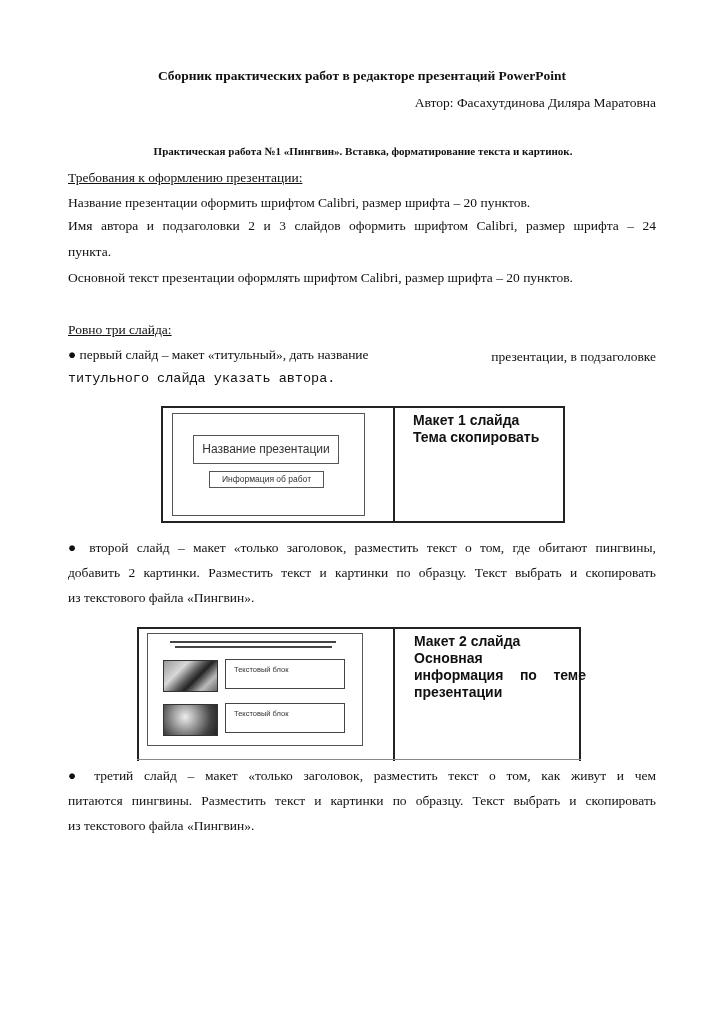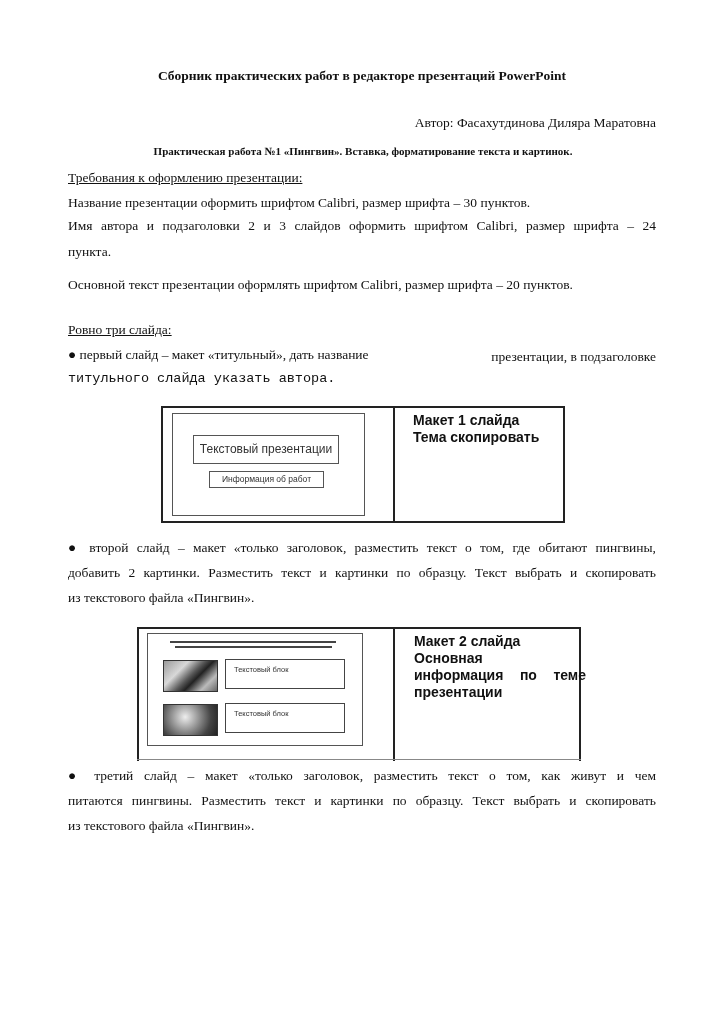--- a/index.html
+++ b/index.html
@@ -1,20 +1,20 @@
 <!DOCTYPE html>
 <html><head>
 <meta charset="utf-8">
 <style>
   html, body { margin: 0; padding: 0; background: #ffffff; }
   body { width: 724px; height: 1024px; position: relative; overflow: hidden;
          font-family: "Liberation Serif", "DejaVu Serif", serif; color: #111; }
   .abs { position: absolute; }
   .title { left: 0; width: 724px; top: 68px; text-align: center; font-weight: bold; font-size: 13.5px; }
-  .author { right: 68px; top: 95px; font-size: 13.5px; margin-top: 20px; }
+  .author { right: 68px; top: 95px; font-size: 13.5px; }
   .work-title { left: 68px; width: 590px; top: 145px; text-align: center; font-weight: bold; font-size: 11px; }
   .u { text-decoration: underline; }
   .line { font-size: 13.5px; left: 68px; width: 588px; white-space: nowrap; }
   .just { text-align: justify; text-align-last: justify; white-space: normal; }
   .box { border: 2px solid #222; background: #fff; }
   .inner { border: 1.5px solid #555; }
   .thin { border: 1.5px solid #444; }
   .sans { font-family: "Liberation Sans", "DejaVu Sans", sans-serif; }
   .lbl { font-family: "Liberation Sans", "DejaVu Sans", sans-serif; font-weight: bold; font-size: 14px; line-height: 17px; color: #111; padding-left: 12px; }
   .pic { background: linear-gradient(135deg,#9a9a9a 0%,#d8d8d8 30%,#555 50%,#222 60%,#bbb 80%,#666 100%); border: 1px solid #333; }
@@ -24,35 +24,35 @@
 <body>
 
 <div>
 
   <div class="abs title">Сборник практических работ в редакторе презентаций PowerPoint</div>
   <div class="abs author">Автор: Фасахутдинова Диляра Маратовна</div>
 
   <div class="abs work-title">Практическая работа №1 «Пингвин». Вставка, форматирование текста и картинок.</div>
 
   <div class="abs line u" style="top:170px; width:auto;">Требования к оформлению презентации:</div>
-  <div class="abs line" style="top:195px;">Название презентации оформить шрифтом Calibri, размер шрифта – 30 пунктов.</div>
+  <div class="abs line" style="top:195px;">Название презентации оформить шрифтом Calibri, размер шрифта – 20 пунктов.</div>
   <div class="abs line just" style="top:218px;">Имя автора и подзаголовки 2 и 3 слайдов оформить шрифтом Calibri, размер шрифта – 24</div>
   <div class="abs line" style="top:244px;">пункта.</div>
-  <div class="abs line" style="top:277px;">Основной текст презентации оформлять шрифтом Calibri, размер шрифта – 20 пунктов.</div>
+  <div class="abs line" style="top:270px;">Основной текст презентации оформлять шрифтом Calibri, размер шрифта – 20 пунктов.</div>
 
   <div class="abs line u" style="top:322px; width:auto;">Ровно три слайда:</div>
 
   <div class="abs line" style="top:347px; width:auto;">●   первый   слайд   – макет «титульный», дать название</div>
   <div class="abs line" style="top:349px; left:460px; width:196px; text-align:right;">презентации, в   подзаголовке</div>
   <div class="abs line" style="top:371px;font-family:Liberation Mono, monospace;">титульного  слайда указать автора.</div>
 
   <div class="abs box" style="left:161px; top:406px; width:400px; height:113px;"></div>
   <div class="abs" style="left:393px; top:406px; width:2px; height:115px; background:#222;"></div>
   <div class="abs inner" style="left:172px; top:413px; width:191px; height:101px;"></div>
-  <div class="abs inner sans" style="left:193px; top:435px; width:144px; height:27px; font-size:12px; line-height:27px; text-align:center; color:#333;">Текстовый презентации</div>
+  <div class="abs inner sans" style="left:193px; top:435px; width:144px; height:27px; font-size:12px; line-height:27px; text-align:center; color:#333;">Название презентации</div>
   <div class="abs inner sans" style="left:209px; top:471px; width:113px; height:15px; font-size:8.5px; line-height:15px; text-align:center; color:#333;">Информация об работ</div>
   <div class="abs lbl" style="left:401px; top:412px;">Макет 1 слайда</div>
   <div class="abs lbl" style="left:401px; top:429px;">Тема скопировать</div>
 
   <div class="abs line just" style="top:540px;">● второй слайд – макет «только заголовок, разместить текст о том, где обитают пингвины,</div>
   <div class="abs line just" style="top:565px;">добавить 2 картинки. Разместить текст и картинки по образцу. Текст выбрать и скопировать</div>
   <div class="abs line" style="top:590px;">из текстового файла «Пингвин».</div>
 
   <div class="abs" style="left:137px; top:627px; width:444px; height:2px; background:#222;"></div>
   <div class="abs" style="left:137px; top:627px; width:2px; height:134px; background:#222;"></div>

